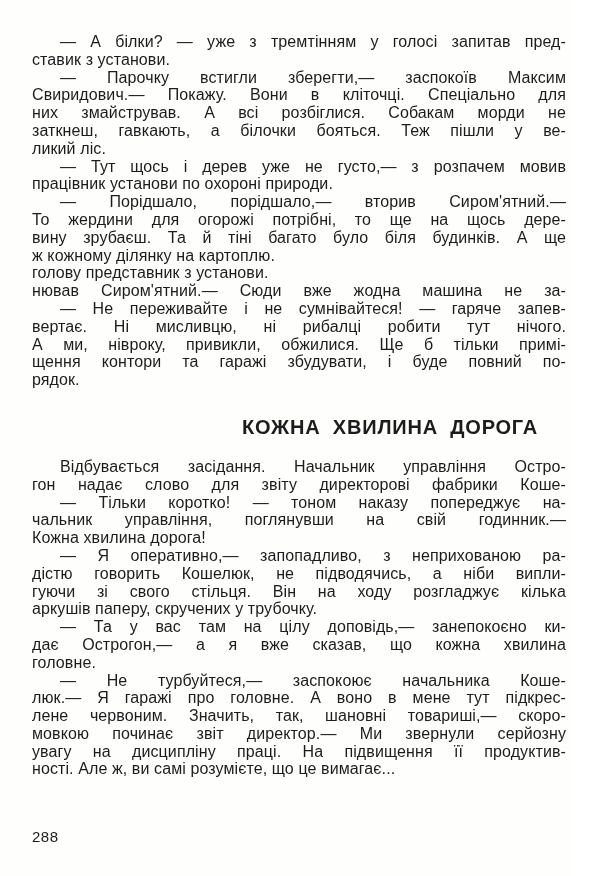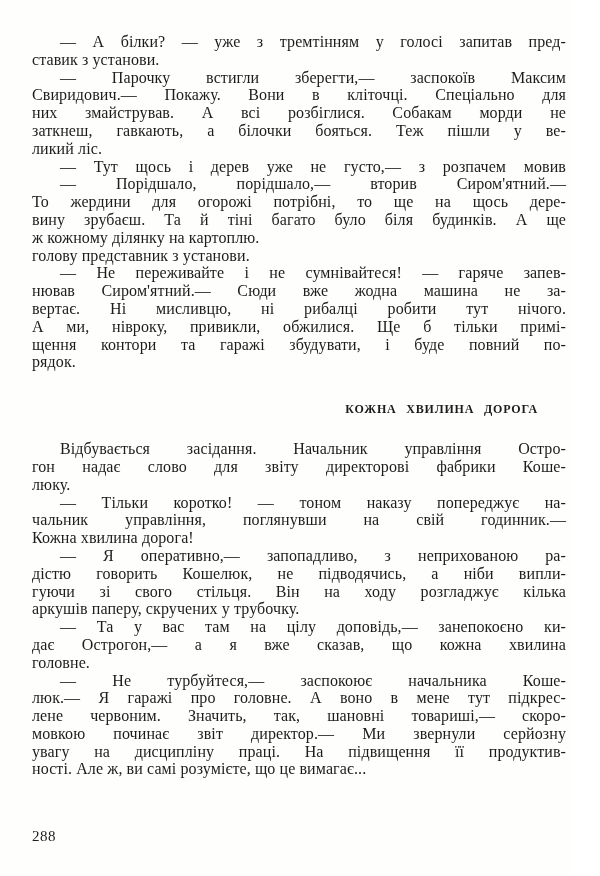--- a/index.html
+++ b/index.html
@@ -7,21 +7,21 @@
     padding: 0;
     background: #ffffff;
   }
   .page {
     position: relative;
     width: 572px;
     height: 876px;
     background: #fefefdff;
     background-color: #fefefd;
     color: #1c1c1c;
-    font-family: Liberation Serif, serif;
+    font-family: Liberation Sans, sans-serif;
     overflow: hidden;
   }
   .text-column {
     position: absolute;
     left: 32px;
     top: 33px;
     width: 534px;
   }
   .line {
     font-size: 16px;
@@ -31,21 +31,21 @@
     letter-spacing: 0.1px;
     white-space: normal;
   }
   .line.plast {
     text-align-last: left;
   }
   .line.first {
     text-indent: 28px;
   }
   .heading {
-    font-size: 12px;
+    font-size: 20px;
     font-weight: bold;
     line-height: 18px;
     text-align: right;
     padding-right: 28px;
     letter-spacing: 0.8px;
     word-spacing: 6px;
     margin-top: 29px;
     margin-bottom: 22px;
   }
   .page-number {
@@ -69,45 +69,45 @@
         </div>
         <div class="para">
           <div class="line first">— Парочку встигли зберегти,— заспокоїв Максим</div>
           <div class="line">Свиридович.— Покажу. Вони в кліточці. Спеціально для</div>
           <div class="line">них змайстрував. А всі розбіглися. Собакам морди не</div>
           <div class="line">заткнеш, гавкають, а білочки бояться. Теж пішли у ве-</div>
           <div class="line plast">ликий ліс.</div>
         </div>
         <div class="para">
           <div class="line first">— Тут щось і дерев уже не густо,— з розпачем мовив</div>
+          <div class="line plast">працівник установи по охороні природи.</div>
         </div>
         <div class="para">
           <div class="line first">— Порідшало, порідшало,— вторив Сиром'ятний.—</div>
           <div class="line">То жердини для огорожі потрібні, то ще на щось дере-</div>
           <div class="line">вину зрубаєш. Та й тіні багато було біля будинків. А ще</div>
           <div class="line plast">ж кожному ділянку на картоплю.</div>
         </div>
         <div class="para">
           <div class="line plast">голову представник з установи.</div>
         </div>
         <div class="para">
+          <div class="line">нював Сиром'ятний.— Сюди вже жодна машина не за-</div>
           <div class="line first">— Не переживайте і не сумнівайтеся! — гаряче запев-</div>
-          <div class="line">нював Сиром'ятний.— Сюди вже жодна машина не за-</div>
           <div class="line">вертає. Ні мисливцю, ні рибалці робити тут нічого.</div>
           <div class="line">А ми, нівроку, привикли, обжилися. Ще б тільки примі-</div>
           <div class="line">щення контори та гаражі збудувати, і буде повний по-</div>
           <div class="line plast">рядок.</div>
         </div>
       </div>
     <div class="heading">КОЖНА ХВИЛИНА ДОРОГА</div>
     <div id="section-2">
         <div class="para">
           <div class="line first">Відбувається засідання. Начальник управління Остро-</div>
           <div class="line">гон надає слово для звіту директорові фабрики Коше-</div>
-          <div class="line plast">люку.</div>
         </div>
         <div class="para">
           <div class="line first">— Тільки коротко! — тоном наказу попереджує на-</div>
           <div class="line">чальник управління, поглянувши на свій годинник.—</div>
           <div class="line plast">Кожна хвилина дорога!</div>
         </div>
         <div class="para">
           <div class="line first">— Я оперативно,— запопадливо, з неприхованою ра-</div>
           <div class="line">дістю говорить Кошелюк, не підводячись, а ніби випли-</div>
           <div class="line">гуючи зі свого стільця. Він на ходу розгладжує кілька</div>

